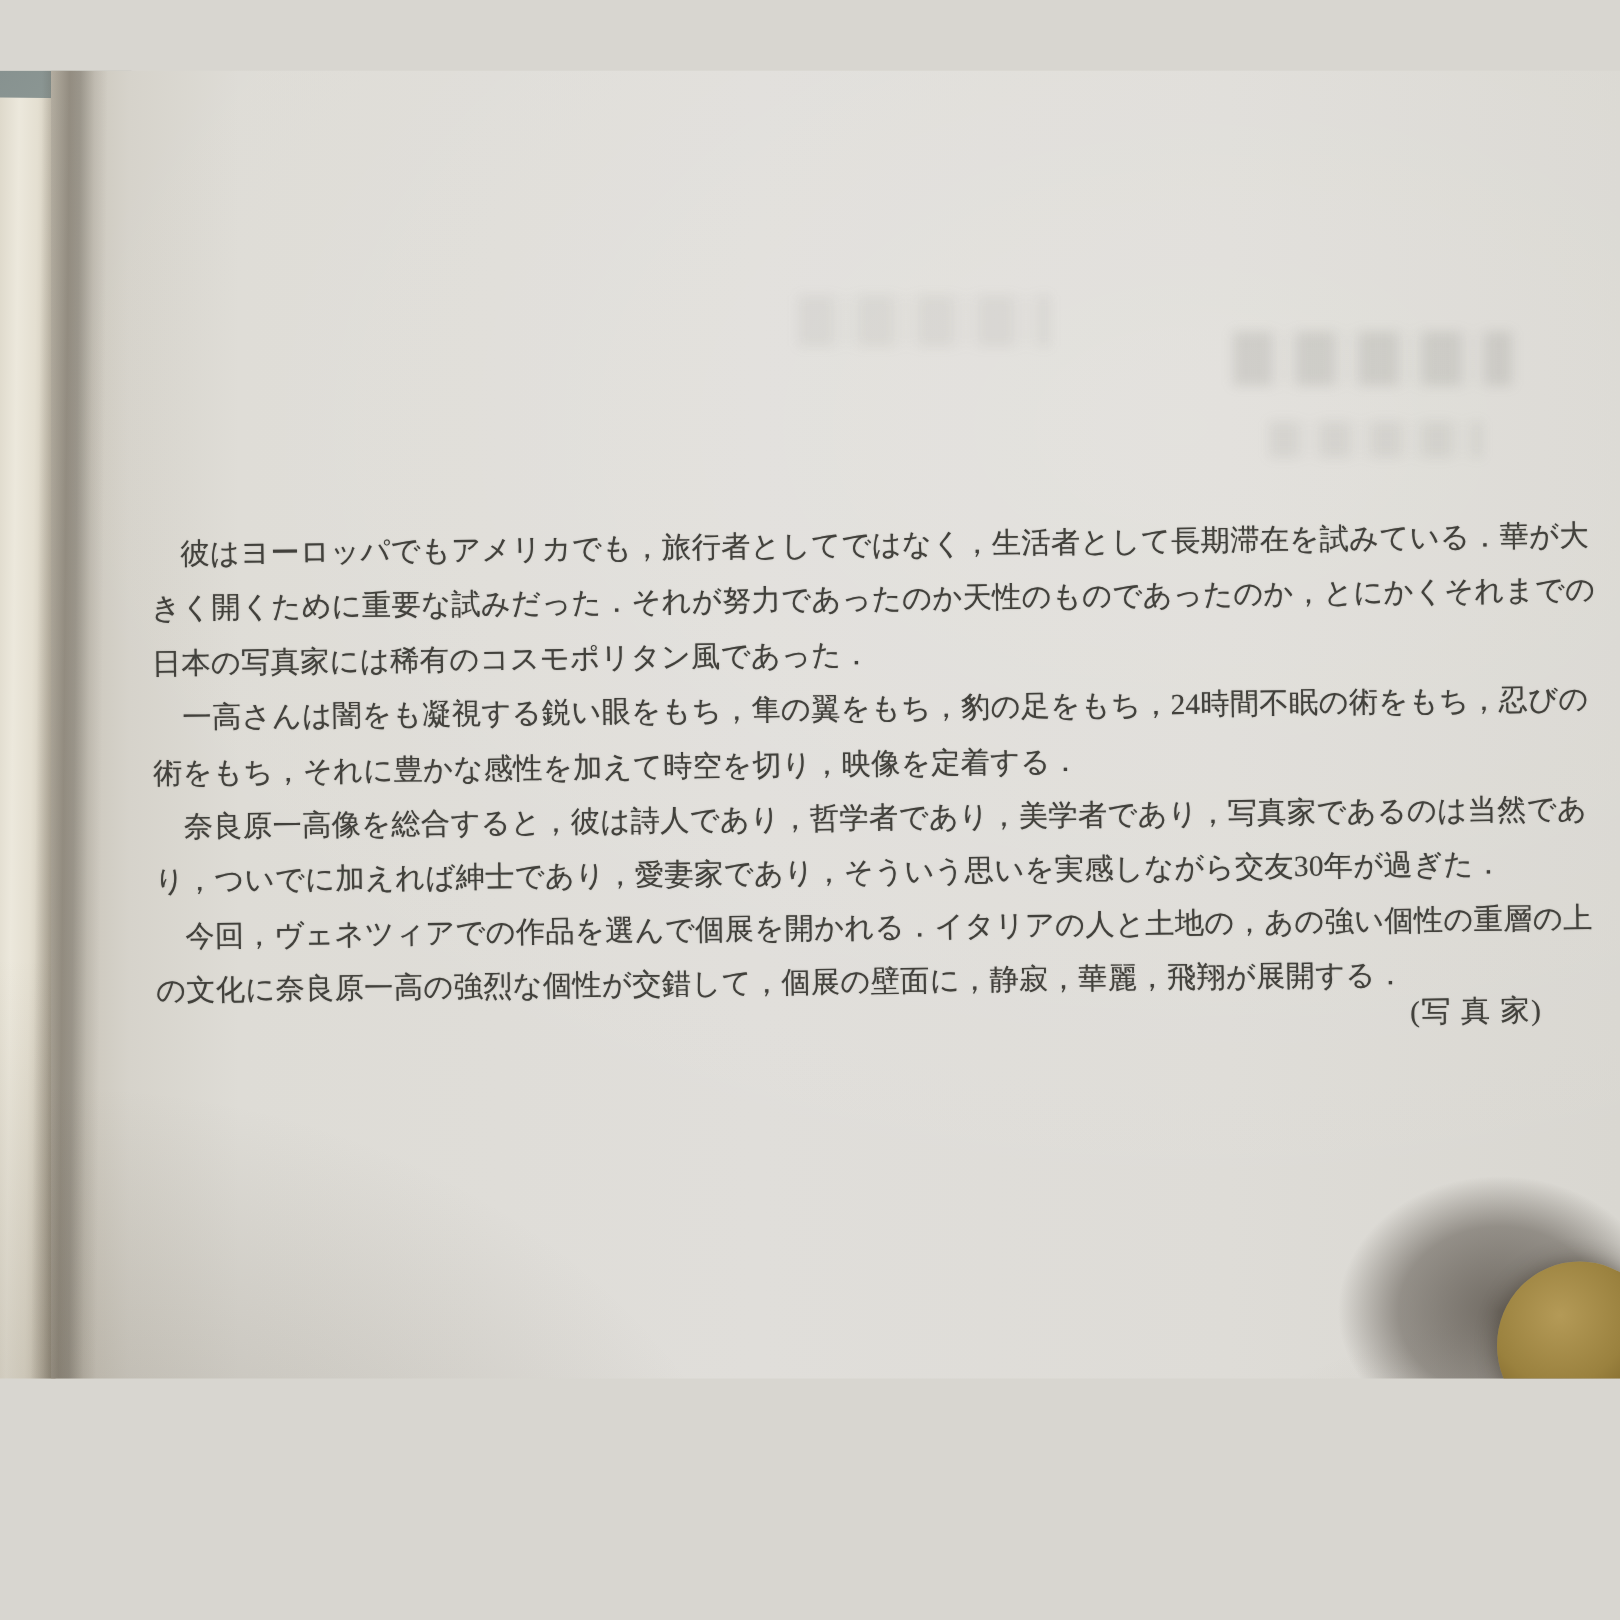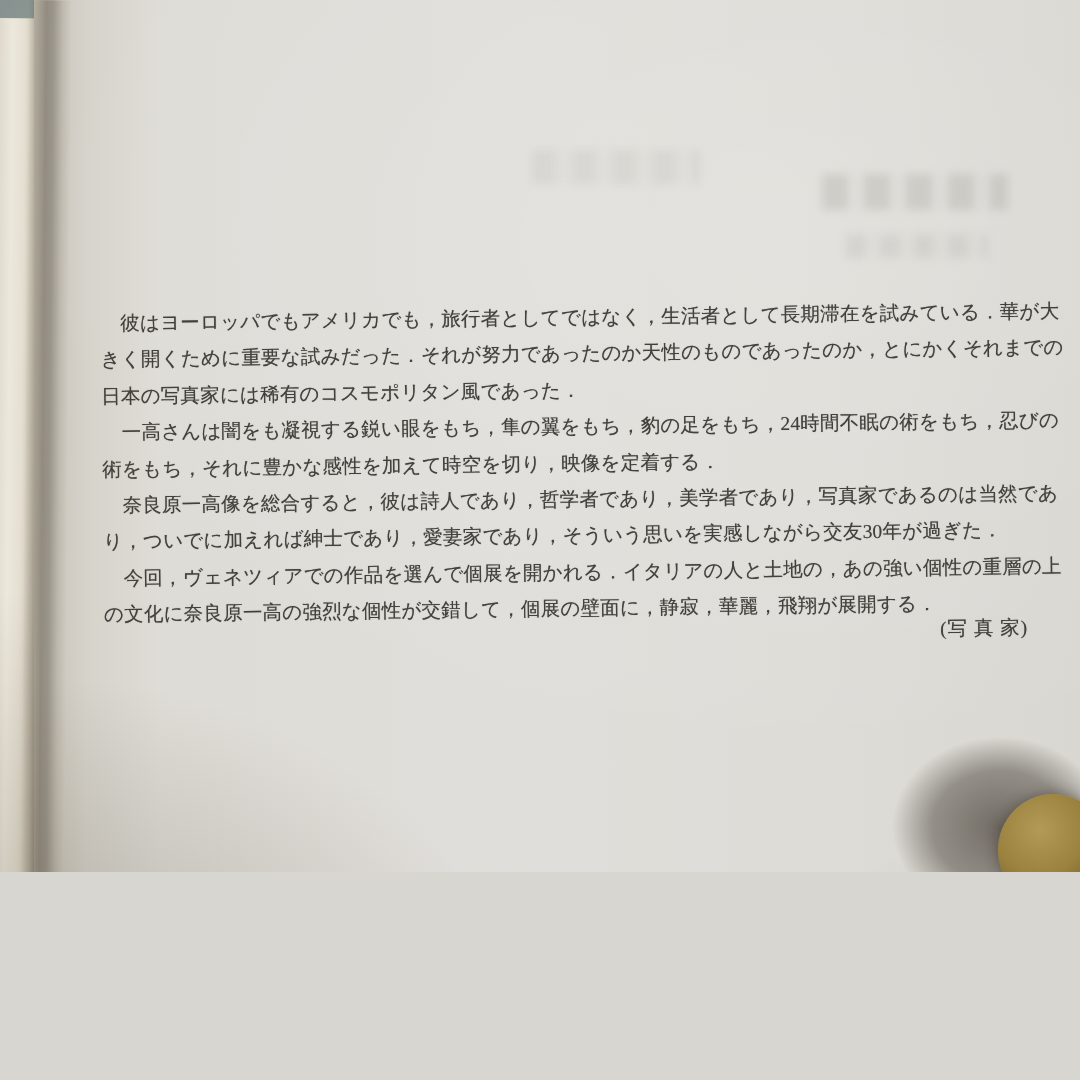--- a/index.html
+++ b/index.html
@@ -1,21 +1,21 @@
 <!DOCTYPE html>
 <html><head>
 <meta charset="utf-8">
 <style>
   html,body{margin:0;padding:0;}
   body{
     width:1080px;height:1080px;overflow:hidden;
     font-family:"Liberation Serif","DejaVu Serif",serif;
     background:#d8d6d0;
   }
-  .scene{position:relative;width:1080px;height:872px;overflow:hidden;}
+  .scene{position:relative;width:1080px;height:872px;overflow:hidden;margin-top:47px;}
 
   
   .bg-corner{
     position:absolute;left:0;top:0;width:88px;height:60px;
     background:linear-gradient(135deg,#879290 0%,#8e9995 60%,#9aa29c 100%);
     clip-path:polygon(0 0,100% 0,26% 52%,0 78%);
   }
 
   
   .page-edges{

